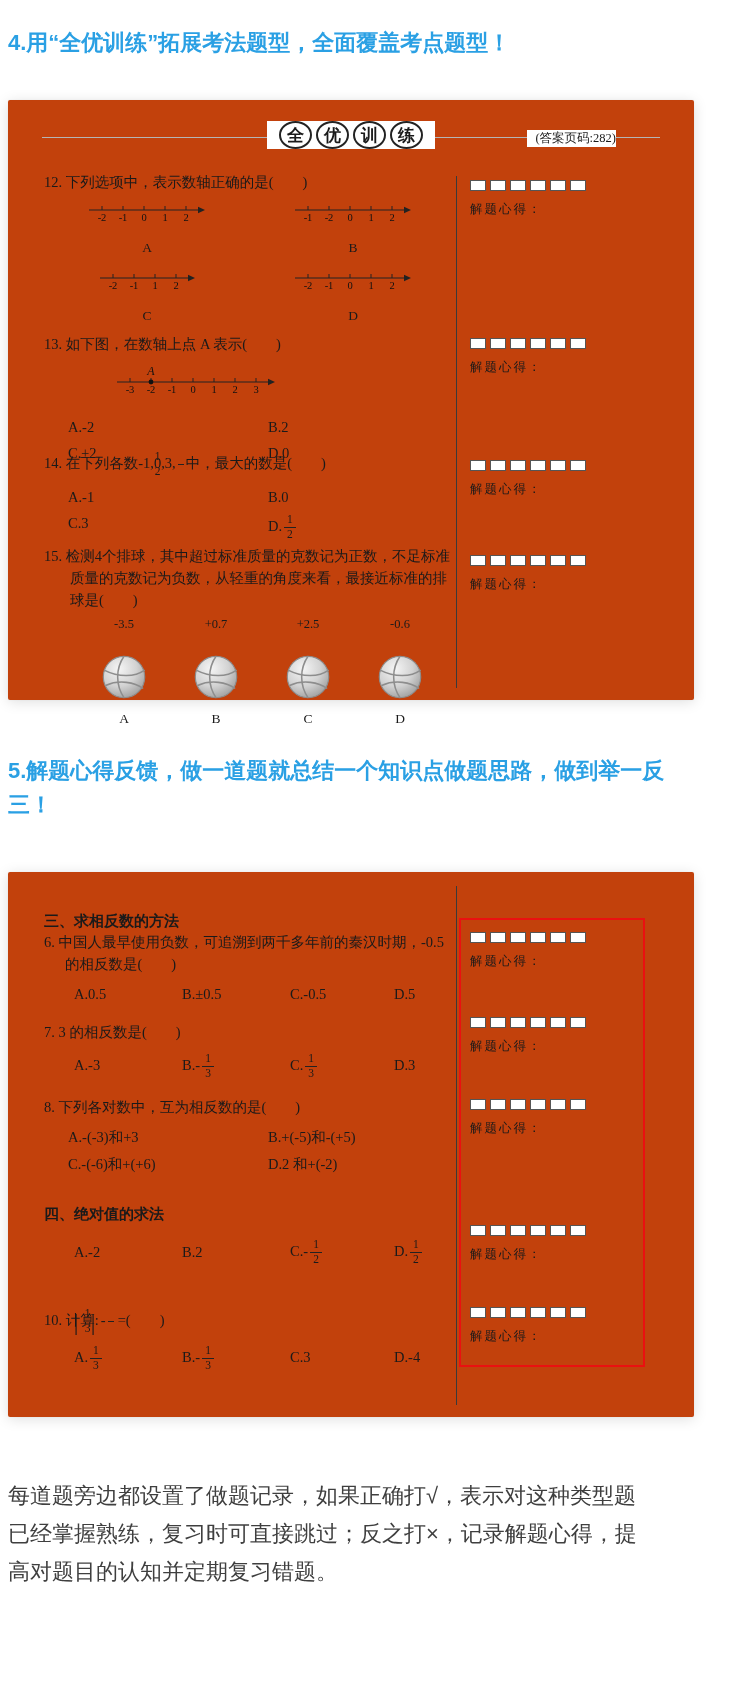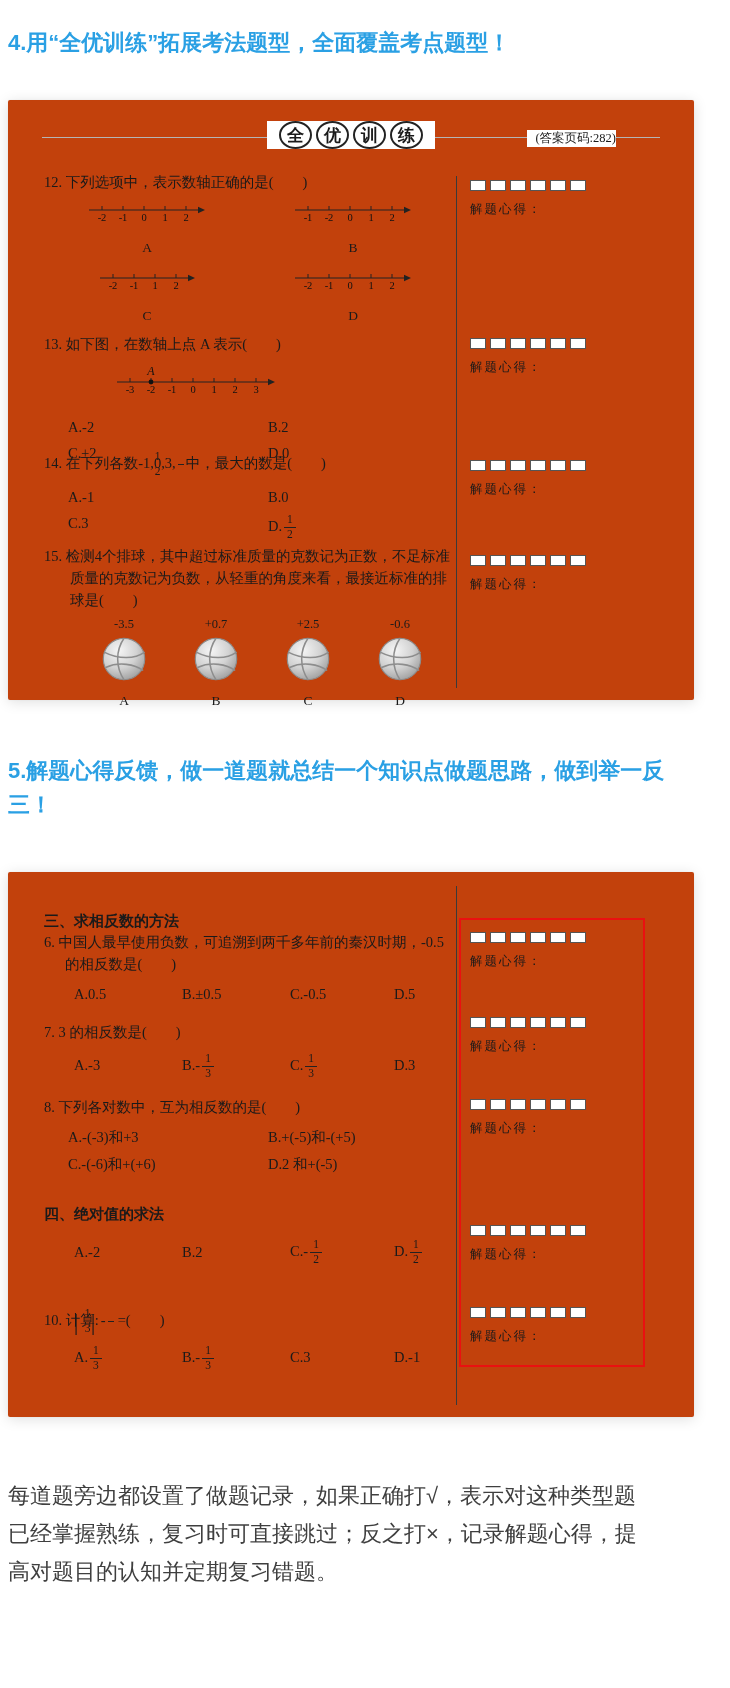--- a/index.html
+++ b/index.html
@@ -47,21 +47,21 @@
   .opt { font-size:14.5px; }
 
   .frac { display:inline-flex; flex-direction:column; align-items:center; vertical-align:middle;
           font-size:11.5px; line-height:1.2; margin:0 2px; }
   .frac .den { border-top:1px solid #222; }
   .frac span { padding:0 3px; }
   .absbar { display:inline-block; font-size:1.6em; line-height:1; vertical-align:-0.2em; margin:0 1px; font-weight:400; }
 
   .balls { display:flex; gap:36px; margin:4px 0 0 52px; }
   .ball-col { display:flex; flex-direction:column; align-items:center; width:56px; }
-  .ball-value { font-size:12.5px; margin-bottom:2px; }
+  .ball-value { font-size:12.5px; margin-bottom:20px; }
   .ball-letter { font-size:13.5px; margin-top:2px; }
 
   .divider { position:absolute; left:448px; top:76px; bottom:12px; width:1px; background:#3a3a3a; }
   .card2 .divider { top:14px; }
 
   .notes { position:absolute; inset:0; }
   .note-group { position:absolute; left:462px; width:180px; }
   .boxes { display:flex; gap:4px; }
   .box { width:16px; height:11px; border:1px solid #555; background:#fff; display:inline-block; }
   .note-label { margin-top:10px; font-size:12.5px; letter-spacing:2px; }
@@ -327,21 +327,21 @@
           <div class="opt">D.3</div>
         </div>
     </div>
 
     <div class="qblock q8">
       <p class="hang21">8. 下列各对数中，互为相反数的是(　　)</p>
       <div class="opts cols2">
           <div class="opt">A.-(-3)和+3</div>
           <div class="opt">B.+(-5)和-(+5)</div>
           <div class="opt">C.-(-6)和+(+6)</div>
-          <div class="opt">D.2 和+(-5)</div>
+          <div class="opt">D.2 和+(-2)</div>
         </div>
     </div>
 
     <div class="sec s2">四、绝对值的求法</div>
 
     <div class="qblock q9">
       <div class="opts cols4">
           <div class="opt">A.-2</div>
           <div class="opt">B.2</div>
           <div class="opt">C.-<span class="frac">
@@ -363,21 +363,21 @@
       <div class="opts cols4">
           <div class="opt">A.<span class="frac">
               <span>1</span>
               <span class="den">3</span>
             </span></div>
           <div class="opt">B.-<span class="frac">
               <span>1</span>
               <span class="den">3</span>
             </span></div>
           <div class="opt">C.3</div>
-          <div class="opt">D.-1</div>
+          <div class="opt">D.-4</div>
         </div>
     </div>
 
     <div class="divider"></div>
     <div class="notes">
         <div class="note-group" style="top: 60px;">
           <div class="boxes">
             <span class="box"></span>
             <span class="box"></span>
             <span class="box"></span>

